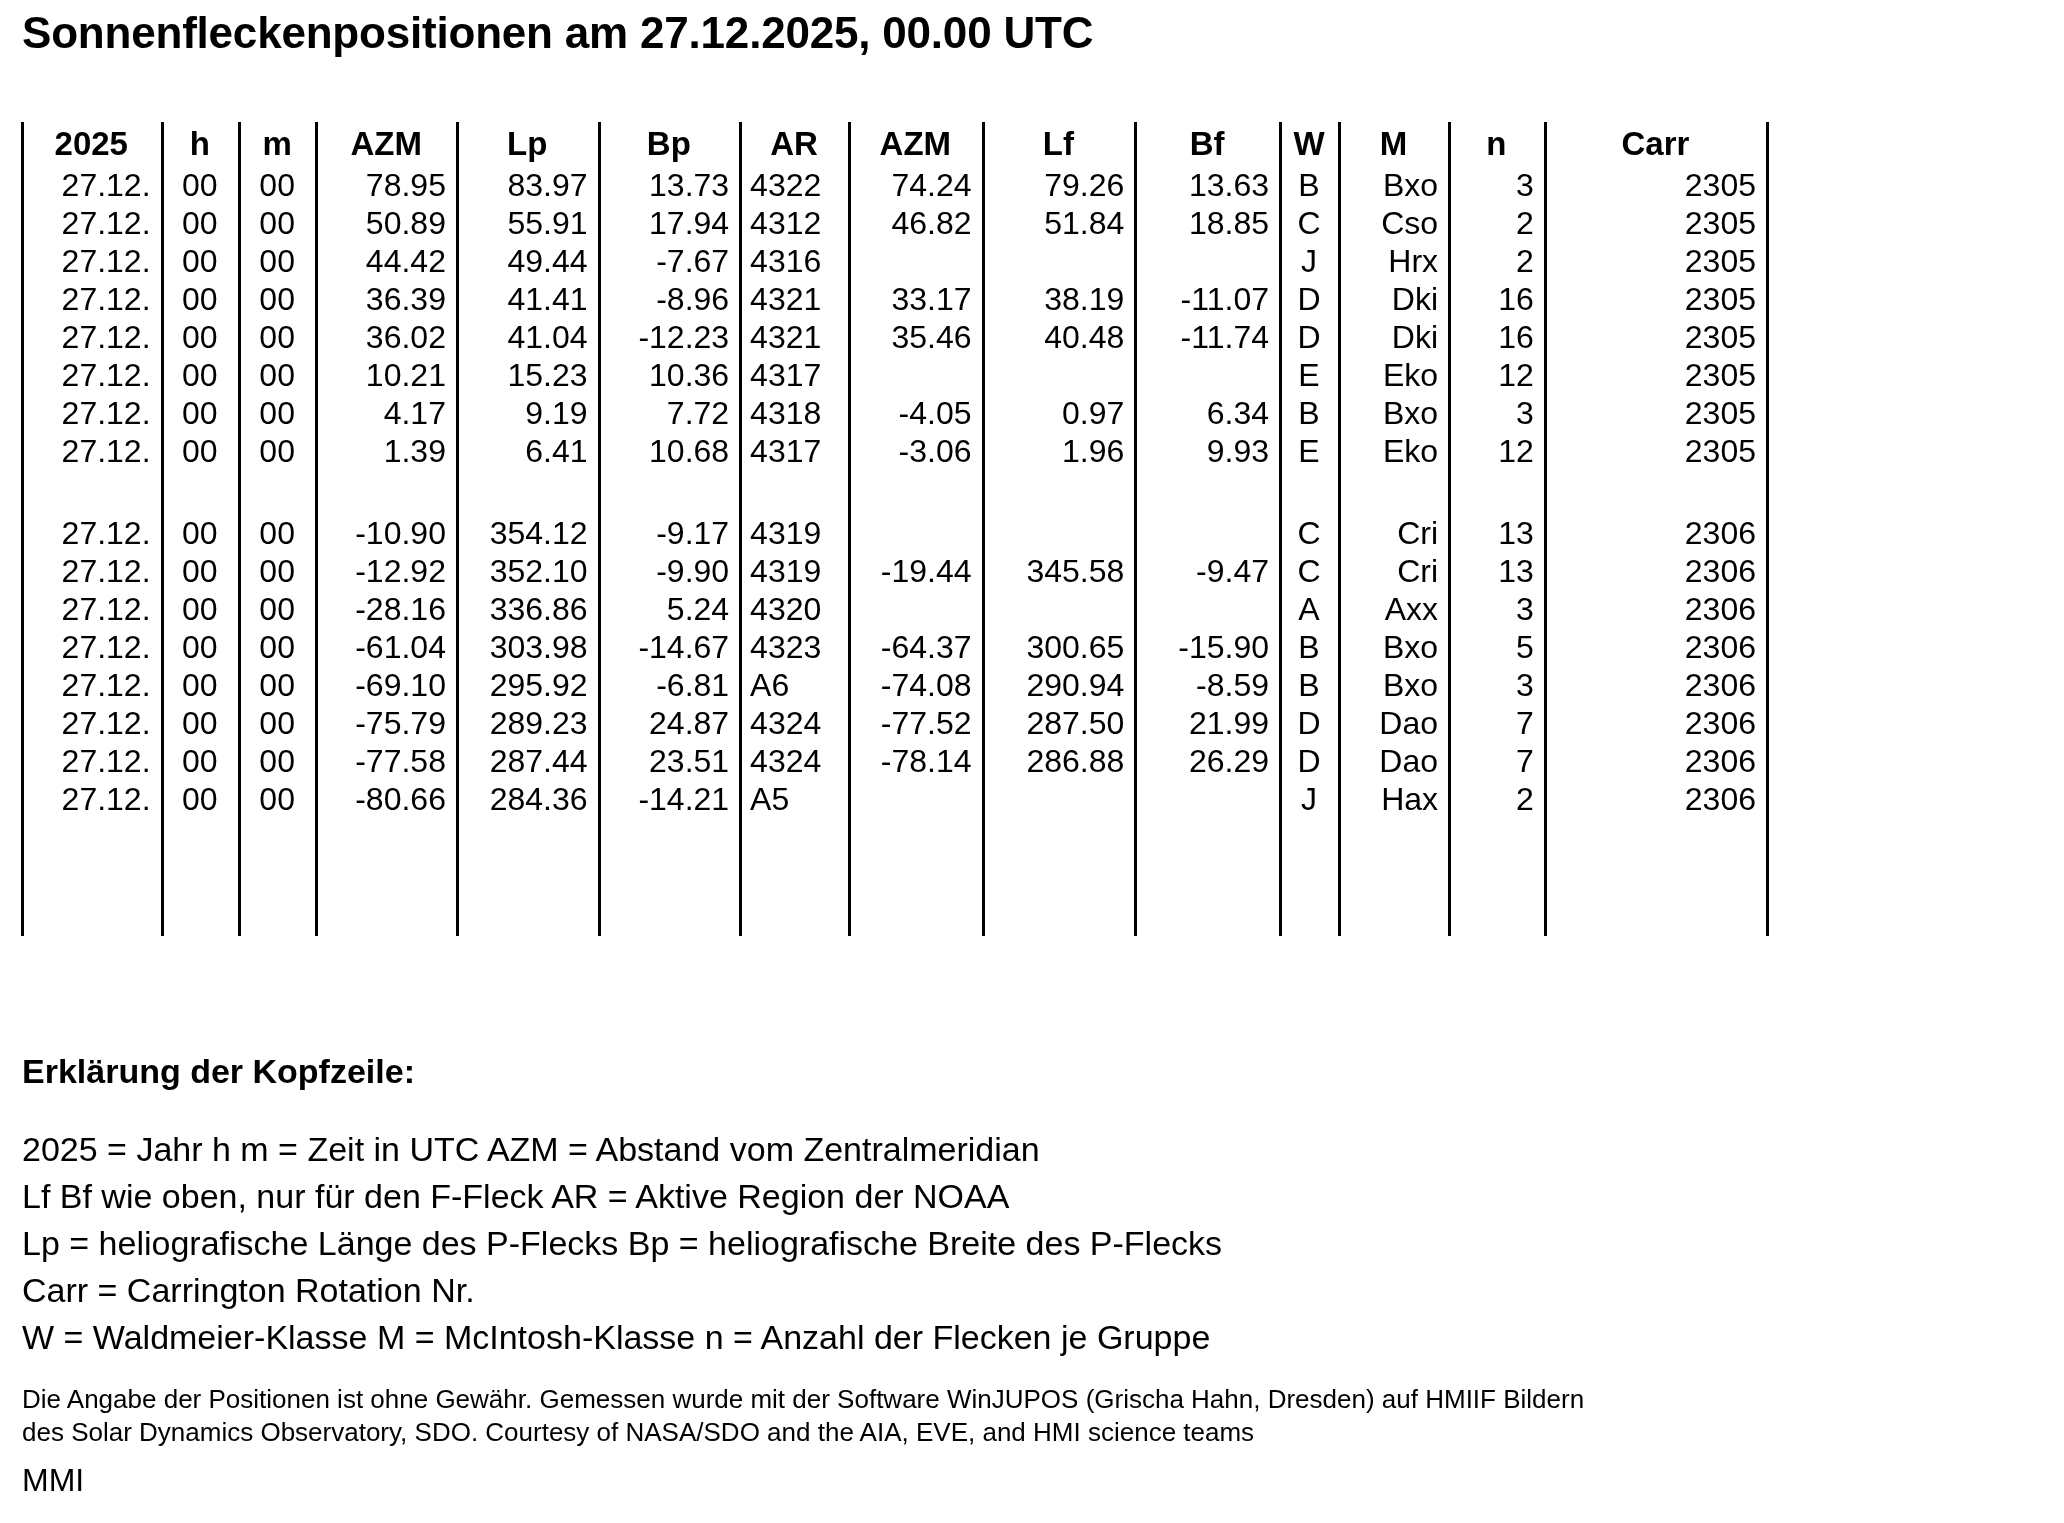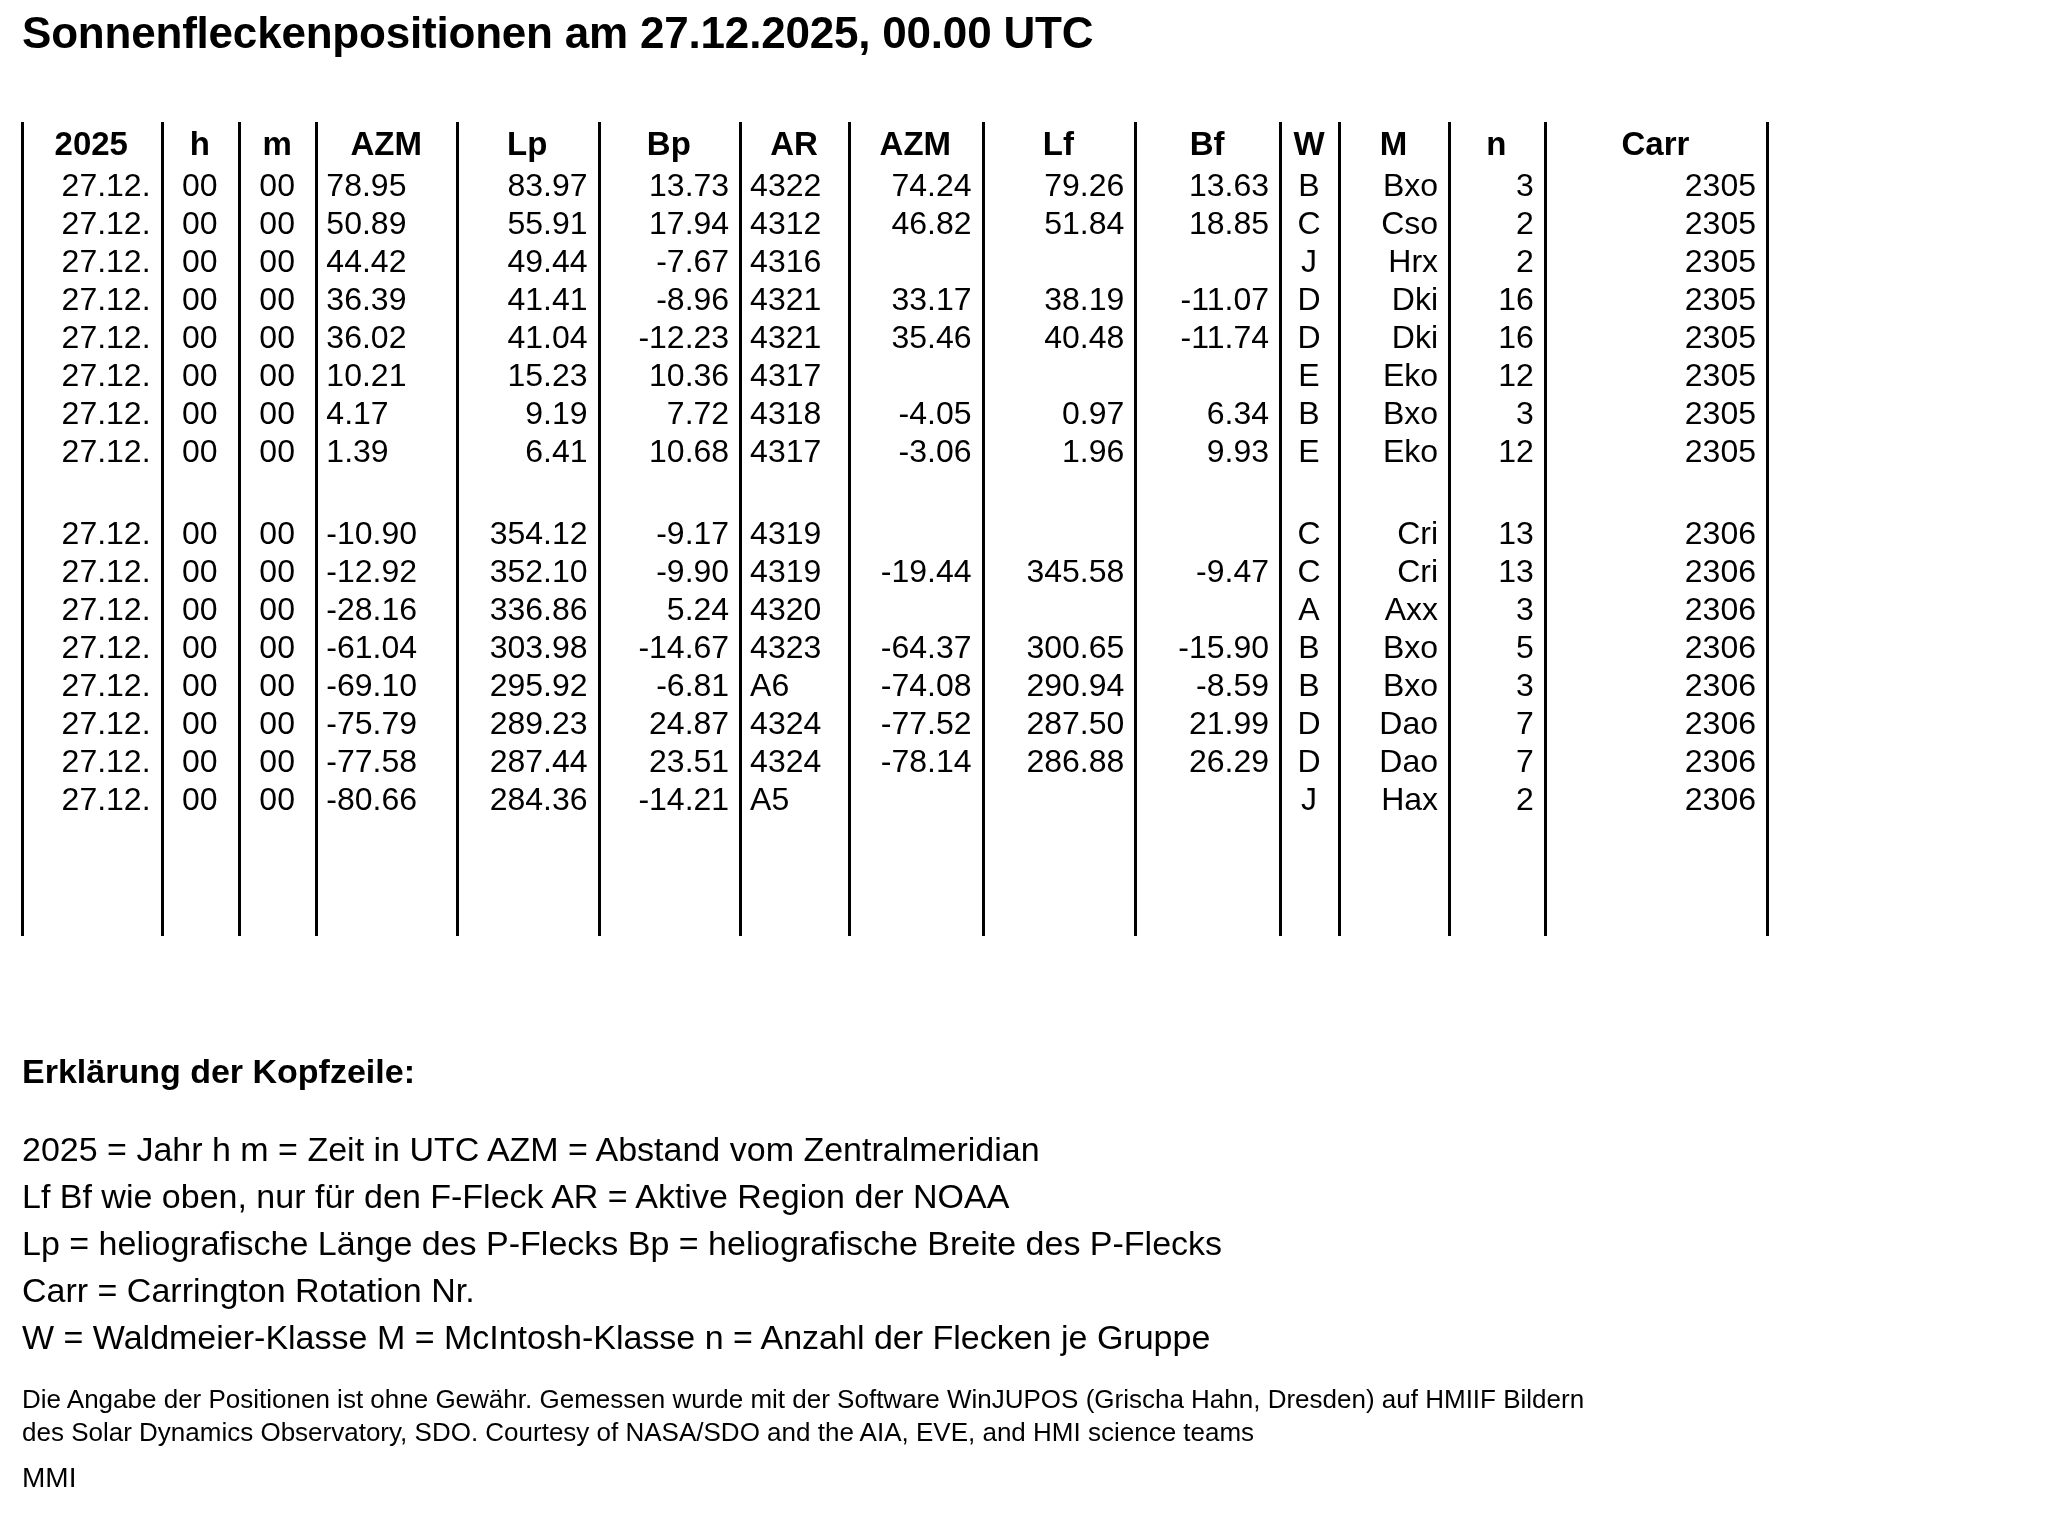--- a/index.html
+++ b/index.html
@@ -64,21 +64,21 @@
     height: 44px;
     line-height: 44px;
   }
   table.sunspots tr > *:last-child {
     border-right: 3px solid #000;
   }
   
   .c-date   { text-align: right;  width: 137px; }
   .c-h      { text-align: center; width: 76px; }
   .c-m      { text-align: center; width: 76px; }
-  .c-azmp   {  width: 138px; }
+  .c-azmp   { text-align: right;  width: 138px; }
   .c-lp     { text-align: right;  width: 139px; }
   .c-bp     { text-align: right;  width: 139px; }
   .c-ar     { text-align: left;  width: 107px; }
   .c-azmf   { text-align: right;  width: 131px; }
   .c-lf     { text-align: right;  width: 150px; margin-top: 16px; }
   .c-bf     { text-align: right;  width: 142px; }
   .c-w      { text-align: center; width: 58px; }
   .c-m2     { text-align: right;  width: 108px; }
   .c-n      { text-align: right;  width: 94px; }
   .c-carr   { text-align: right;  width: 218px; }
@@ -111,21 +111,21 @@
     left: 22px;
     top: 1383px;
     font-size: 26px;
     line-height: 33px;
     width: 2020px;
   }
   .signature {
     position: absolute;
     left: 22px;
     top: 1462px;
-    font-size: 28px;
+    font-size: 32px;
   }
 </style>
 </head>
 <body>
 
 <div class="page">
 
   <div class="title">Sonnenfleckenpositionen am 27.12.2025, 00.00 UTC</div>
 
   <div class="table-wrap">

